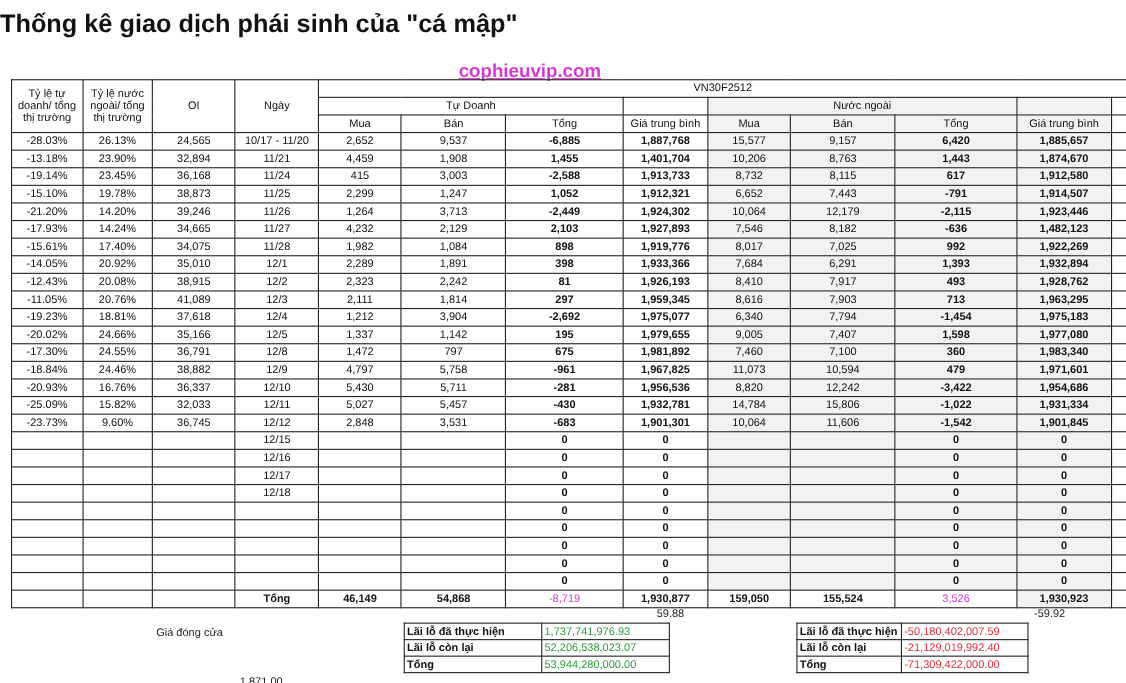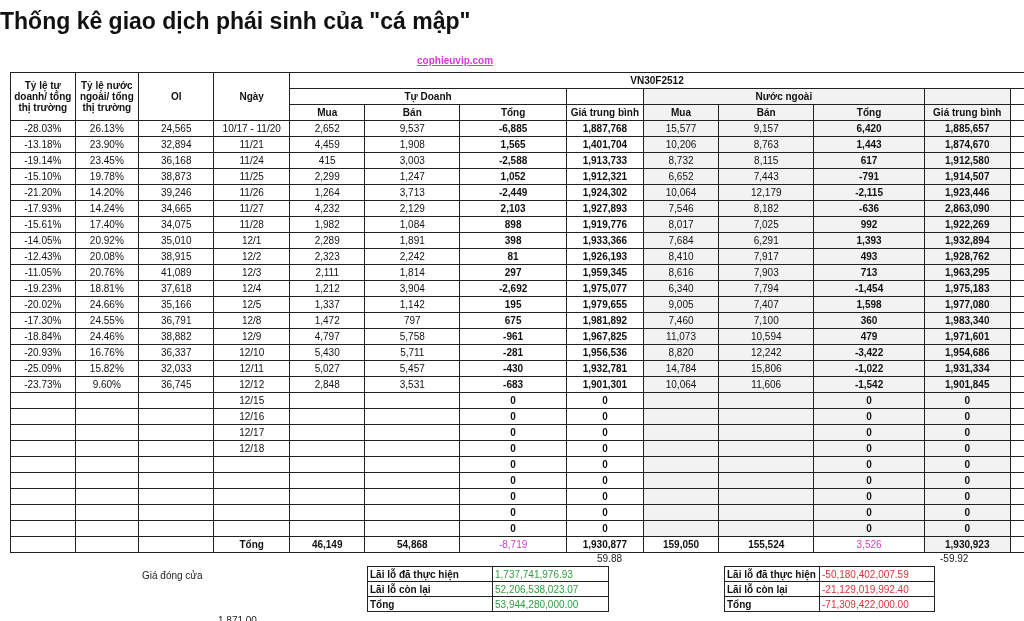--- a/index.html
+++ b/index.html
@@ -1,21 +1,21 @@
 <!DOCTYPE html>
 <html><head>
 <meta charset="utf-8">
 <style>
   html, body { margin:0; padding:0; background:#ffffff; }
   body { width:1024px; height:621px; position:relative; overflow:hidden; font-family:"Liberation Sans", sans-serif; color:#111; }
   .title { position:absolute; left:0; width:1024px; top:8px; text-align:left; font-size:23px; font-weight:bold; color:#111; }
-  .site { position:absolute; left:417px; top:55px; font-size:10px; font-weight:bold; color:#d63ad6; text-decoration:underline; }
+  .site { position:absolute; left:417px; top:55px; font-size:17px; font-weight:bold; color:#d63ad6; text-decoration:underline; }
   table.main { position:absolute; left:10px; top:72px; border-collapse:collapse; table-layout:fixed; font-size:10px; }
   table.main td, table.main th { border:1px solid #222; padding:0; height:15px; text-align:center; overflow:hidden; white-space:nowrap; }
-  table.main th { font-weight:bold; font-size:10px; }
+  table.main th { font-weight:normal; font-size:10px; }
   table.main th.wrap { white-space:normal; line-height:11px; }
   .b { font-weight:bold; }
   .g { background:#f2f2f2; }
   .pink { color:#d63ad6; font-weight:normal; }
   .rb { border-right:none !important; }
   .below { position:absolute; font-size:10px; color:#222; }
   table.pl { position:absolute; border-collapse:collapse; font-size:10px; }
   table.pl td { border:1px solid #222; height:14px; padding:0 2px; white-space:nowrap; }
   table.pl td.lbl { font-weight:bold; width:120px;margin-top:12px; }
   table.pl td.val { text-align:left; width:111px; }
@@ -87,21 +87,21 @@
         <td class="b g">1,885,657</td>
         <td class="rb"></td>
       </tr>
       <tr>
         <td>-13.18%</td>
         <td>23.90%</td>
         <td>32,894</td>
         <td>11/21</td>
         <td>4,459</td>
         <td>1,908</td>
-        <td class="b">1,565</td>
+        <td class="b">1,455</td>
         <td class="b">1,401,704</td>
         <td class="g">10,206</td>
         <td class="g">8,763</td>
         <td class="b g">1,443</td>
         <td class="b g">1,874,670</td>
         <td class="rb"></td>
       </tr>
       <tr>
         <td>-19.14%</td>
         <td>23.45%</td>
@@ -152,21 +152,21 @@
         <td>14.24%</td>
         <td>34,665</td>
         <td>11/27</td>
         <td>4,232</td>
         <td>2,129</td>
         <td class="b">2,103</td>
         <td class="b">1,927,893</td>
         <td class="g">7,546</td>
         <td class="g">8,182</td>
         <td class="b g">-636</td>
-        <td class="b g">2,863,090</td>
+        <td class="b g">1,482,123</td>
         <td class="rb"></td>
       </tr>
       <tr>
         <td>-15.61%</td>
         <td>17.40%</td>
         <td>34,075</td>
         <td>11/28</td>
         <td>1,982</td>
         <td>1,084</td>
         <td class="b">898</td>

